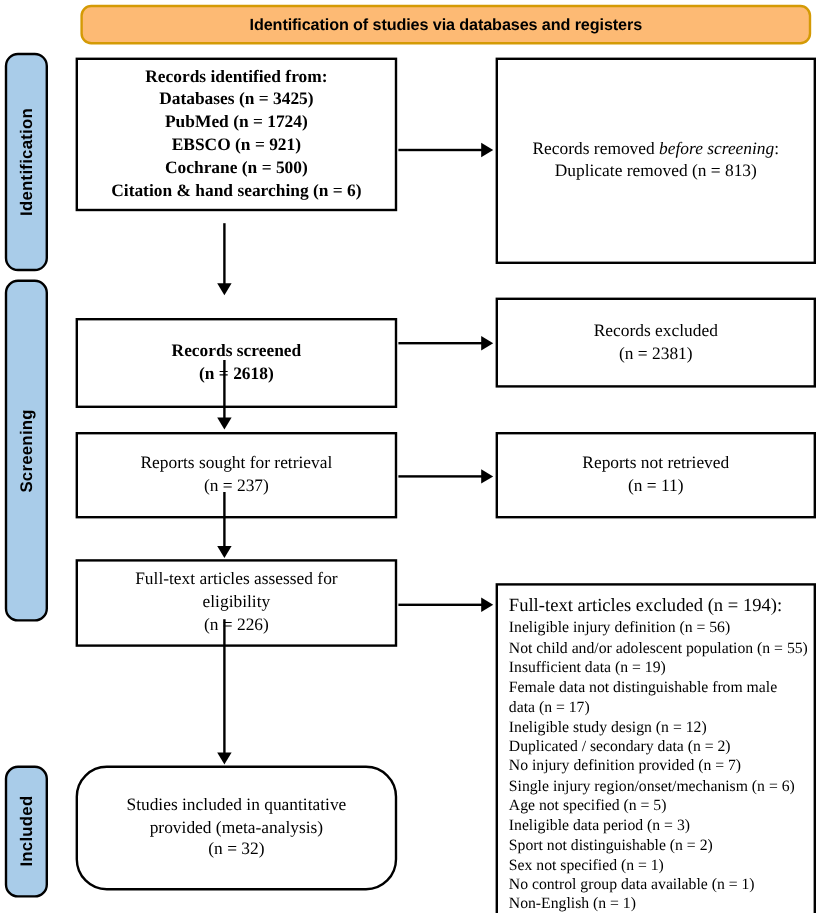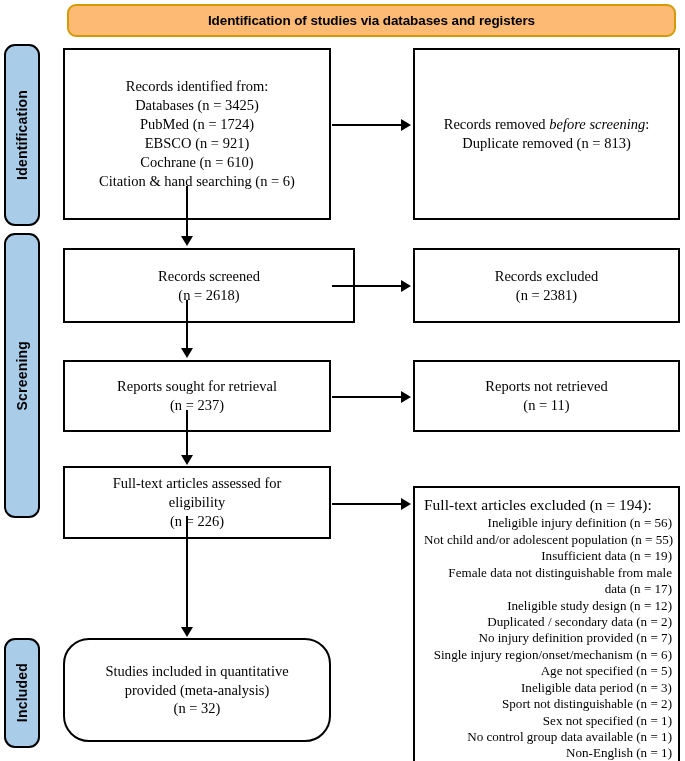--- a/index.html
+++ b/index.html
@@ -94,21 +94,20 @@
   .node.listbox .list-title {
     display: block;
     font-size: 15.5px;
     white-space: nowrap;
     margin-bottom: 1px;
   }
   .node.listbox .list-item {
     display: block;
     font-size: 13.1px;
     white-space: nowrap;
-    text-align: right;
   }
   .node.listbox .list-item.wrap { white-space: normal; }
 
   
   .conn { position: absolute; background: #000000; }
   .conn.v { width: 1.6px; }
   .conn.h { height: 1.6px; }
   .arrowhead {
     position: absolute;
     width: 0;
@@ -135,39 +134,39 @@
   <div class="phase-tab" style="top:44px; height:182px;">
     <span>Identification</span>
   </div>
   <div class="phase-tab" style="top:233px; height:285px;">
     <span>Screening</span>
   </div>
   <div class="phase-tab" style="top:638px; height:110px;">
     <span>Included</span>
   </div>
 
-  <div class="node" style="left:63px; top:48px; width:268px; height:172px;">
+  <div class="node" style="left:63px; top:48px; width:268px; height:128px;font-weight:bold;">
     <div class="inner">
       <span class="line">Records identified from:</span>
       <span class="line">Databases (n = 3425)</span>
       <span class="line">PubMed (n = 1724)</span>
       <span class="line">EBSCO (n = 921)</span>
-      <span class="line">Cochrane (n = 610)</span>
+      <span class="line">Cochrane (n = 500)</span>
       <span class="line">Citation &amp; hand searching (n = 6)</span>
     </div>
   </div>
 
   <div class="node" style="left:413px; top:48px; width:267px; height:172px;">
     <div class="inner">
       <span class="line"><span>Records removed </span><em>before screening</em><span>:</span></span>
       <span class="line">Duplicate removed (n = 813)</span>
     </div>
   </div>
 
-  <div class="node" style="left:63px; top:248px; width:292px; height:75px;">
+  <div class="node" style="left:63px; top:265px; width:268px; height:75px;font-weight:bold;">
     <div class="inner">
       <span class="line">Records screened</span>
       <span class="line">(n = 2618)</span>
     </div>
   </div>
 
   <div class="node" style="left:413px; top:248px; width:267px; height:75px;">
     <div class="inner">
       <span class="line">Records excluded</span>
       <span class="line">(n = 2381)</span>

